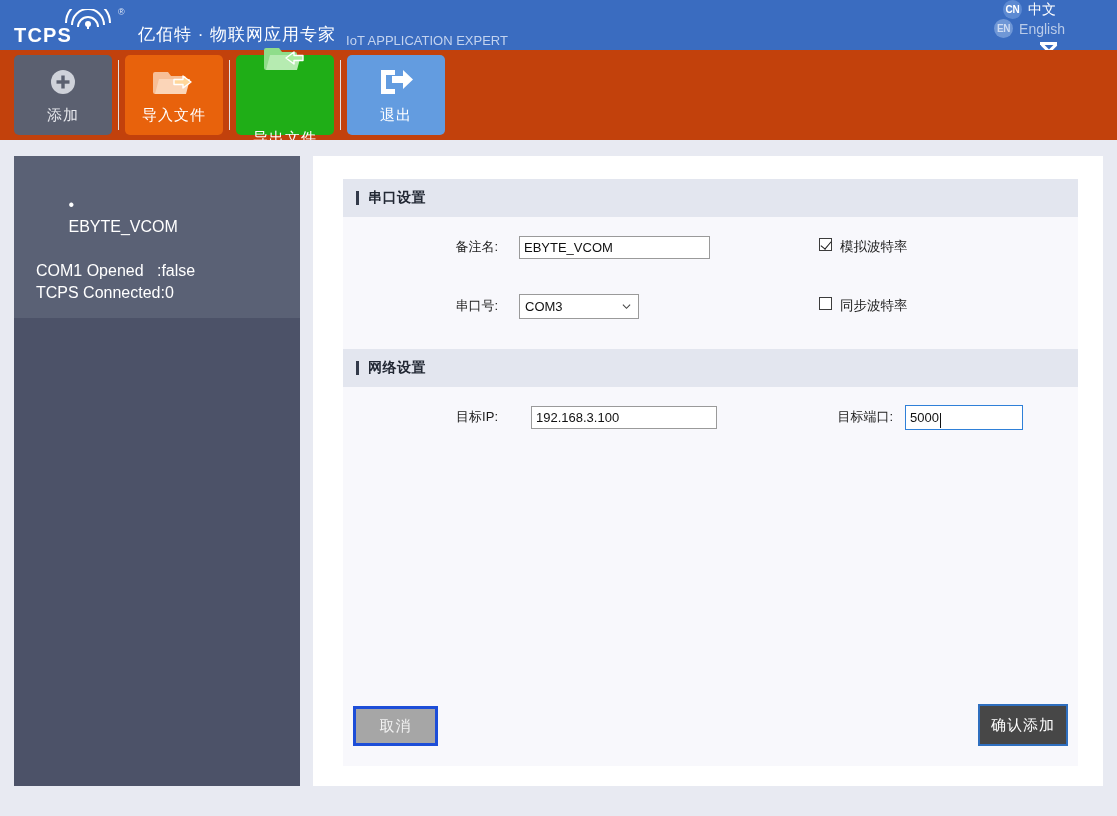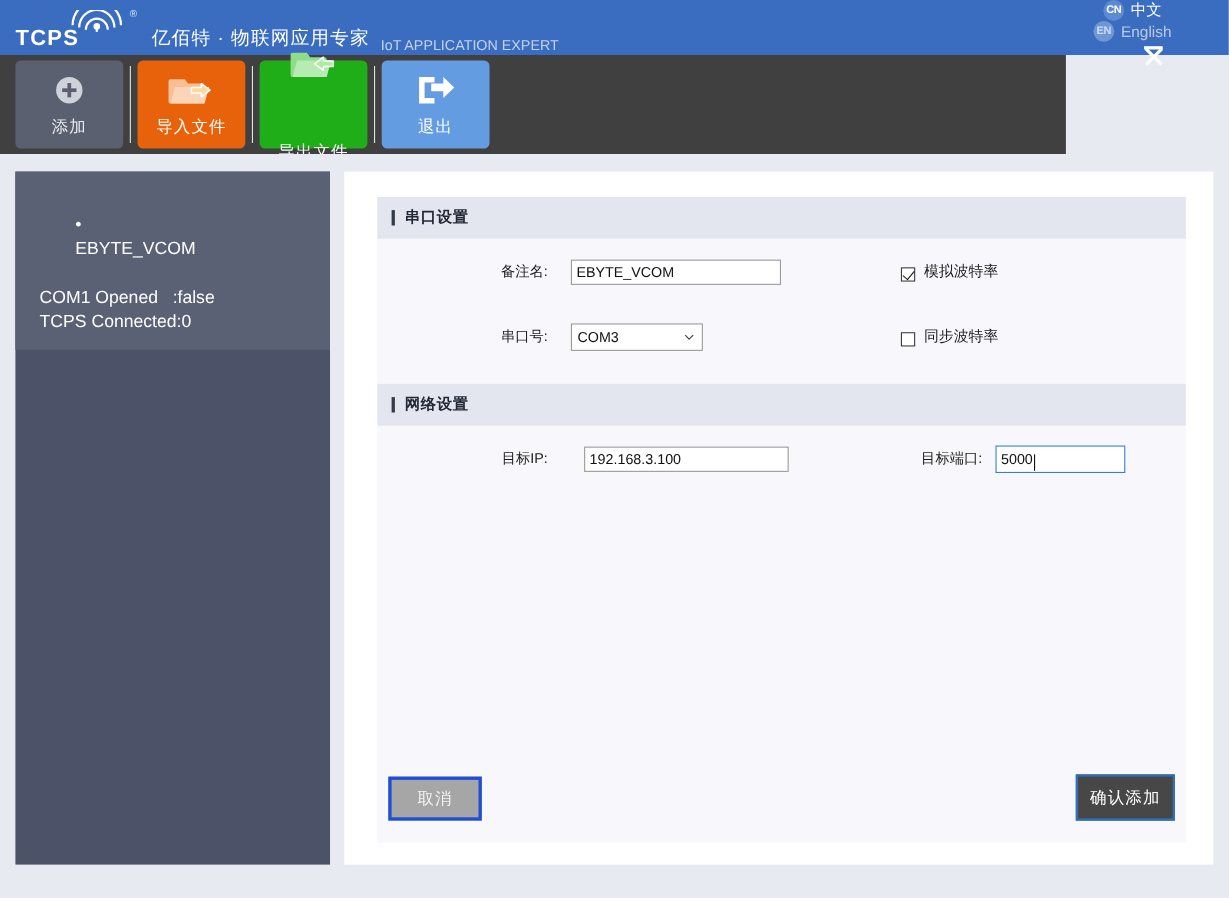--- a/index.html
+++ b/index.html
@@ -76,22 +76,22 @@
   .close-glyph i {
     position: absolute; left: 0; top: 9px;
     width: 20px; height: 2.6px; background: #ffffff; display: block;
   }
   .close-glyph i:first-child { transform: rotate(45deg); }
   .close-glyph i:last-child { transform: rotate(-45deg); }
 
   
   .toolbar {
     position: absolute; left: 0; top: 50px;
-    width: 969px; height: 90px;
-    background: #404040;
+    width: 1117px; height: 90px;
+    background: #c2410c;
     display: flex; align-items: center;
     padding-left: 14px;
   }
   .tool-btn {
     width: 98px; height: 80px; border-radius: 5px;
     display: flex; flex-direction: column;
     align-items: center; justify-content: center;
     cursor: pointer; position: relative;
   }
   .tool-sep {
@@ -177,21 +177,21 @@
     position: relative; width: 120px; height: 25px;
     border: 1px solid #9a9a9a; background: #ffffff;
     display: flex; align-items: center;
     padding-left: 5px; cursor: pointer;
   }
   .combo-val { font-size: 13px; color: #111111; }
   .combo-arrow {
     position: absolute; right: 7px; top: 7px;
     width: 9px; height: 9px;
   }
-  .chk-row { display: flex; align-items: flex-end; cursor: pointer; font-family: Liberation Serif, serif; }
+  .chk-row { display: flex; align-items: flex-start; cursor: pointer; font-family: Liberation Serif, serif; }
   .chk-box {
     width: 13px; height: 13px; border: 1px solid #3c3c3c;
     background: #ffffff; margin-right: 8px;
     position: relative;
   }
   .chk-box.checked::after {
     content: ""; position: absolute;
     left: 3px; top: 0px; width: 5px; height: 9px;
     border-right: 1.6px solid #1a1a1a;
     border-bottom: 1.6px solid #1a1a1a;

